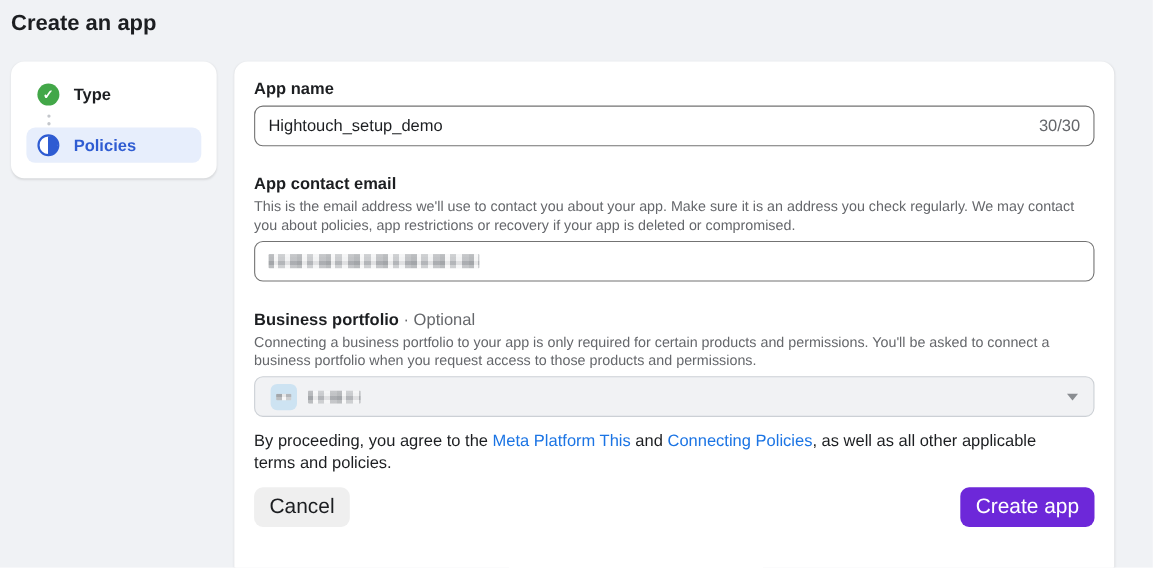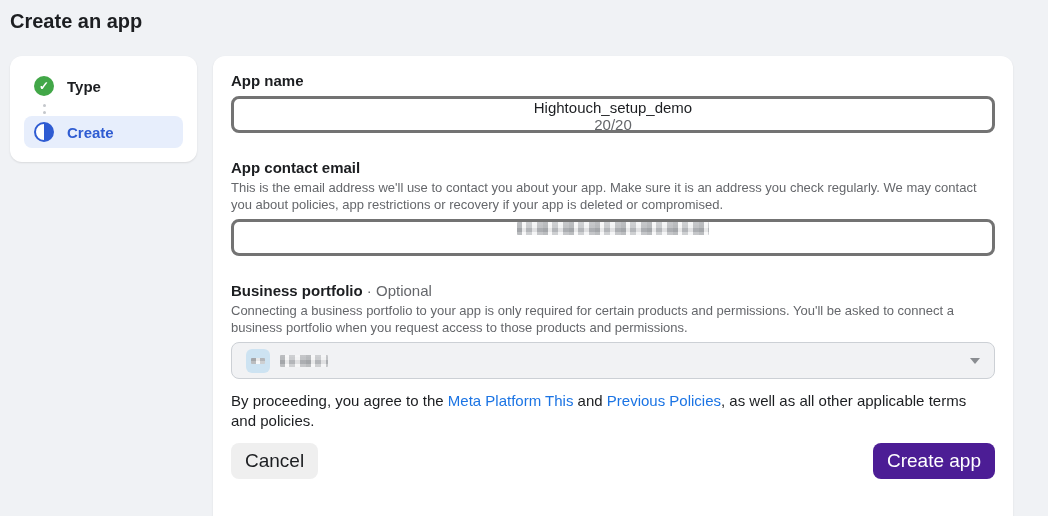--- a/index.html
+++ b/index.html
@@ -53,22 +53,22 @@
     position:absolute; left:213px; top:56px;
     width:800px; height:509px;
     padding:16px 18px 14px;
   }
   .field-label { font-size:15px; font-weight:700; line-height:18px; color:#1c1e21; }
   .optional-label { color:#65676b; font-weight:400; }
   .help { margin-top:2px; font-size:13px; line-height:17px; color:#65676b; }
   .section { margin-top:26px; }
   .text-input {
     margin-top:6px; height:37px; width:100%;
-    border:3px solid #737373; border-radius:8px; background:#fff;
-    display:flex; align-items:center; padding:0 12px;flex-direction:column;
+    border:1px solid #737373; border-radius:8px; background:#fff;
+    display:flex; align-items:center; padding:0 12px;
   }
   .input-value { font-size:15px; color:#1c1e21; flex:1; }
   .char-counter { font-size:15px; color:#65676b; }
   .pix {
     height:13px; border-radius:1px; background-color:#dfe0e2;
     background-image:
       repeating-linear-gradient(90deg, rgba(90,95,100,0.35) 0 5px, rgba(255,255,255,0.55) 5px 9px, rgba(120,124,130,0.28) 9px 15px, rgba(255,255,255,0.4) 15px 20px, rgba(100,104,110,0.3) 20px 26px),
       repeating-linear-gradient(0deg, rgba(255,255,255,0.5) 0 3px, rgba(110,114,120,0.18) 3px 7px, rgba(255,255,255,0.35) 7px 10px);
   }
   .pix-email { width:192px; }
@@ -94,49 +94,49 @@
   .terms a { color:#1b74e4; text-decoration:none; cursor:pointer; }
   .footer { margin-top:12px; display:flex; align-items:center; }
   .footer-right { margin-left:auto; display:flex; gap:16px; }
   .btn {
     height:36px; border:none; border-radius:8px;
     font-family:inherit; font-size:19px;
     display:inline-flex; align-items:center; justify-content:center;
     padding:0 14px; cursor:pointer; white-space:nowrap;
   }
   .btn-gray  { background:#efefef; color:#1c1e21; }
-  .btn-green { background:#4c1d95; color:#ffffff; }
+  .btn-green { background:#6d28d9; color:#ffffff; }
 </style>
 </head>
 <body>
 
 <div class="page-title">Create an app</div>
 
 <div class="card step-card">
   <div class="step-row">
     <span class="check-icon">✓</span>
     <span class="step-label">Type</span>
   </div>
   <div class="dots">
     <span class="dot"></span>
     <span class="dot"></span>
   </div>
   <div class="step-row current">
     <span class="half-icon"></span>
-    <span class="step-label">Create</span>
+    <span class="step-label">Policies</span>
   </div>
 </div>
 
 <div class="card main-card">
 
   <div>
     <div class="field-label">App name</div>
     <div class="text-input">
       <span class="input-value">Hightouch_setup_demo</span>
-      <span class="char-counter">20/20</span>
+      <span class="char-counter">30/30</span>
     </div>
   </div>
 
   <div class="section">
     <div class="field-label">App contact email</div>
     <div class="help">This is the email address we'll use to contact you about your app. Make sure it is an address you check regularly. We may contact you about policies, app restrictions or recovery if your app is deleted or compromised.</div>
     <div class="text-input">
       <span class="pix pix-email"></span>
     </div>
   </div>
@@ -149,21 +149,21 @@
     <div class="help">Connecting a business portfolio to your app is only required for certain products and permissions. You'll be asked to connect a business portfolio when you request access to those products and permissions.</div>
     <div class="dropdown">
       <span class="avatar">
         <span class="pix pix-mini"></span>
       </span>
       <span class="pix pix-name"></span>
       <span class="caret"></span>
     </div>
   </div>
 
-  <div class="terms"><span>By proceeding, you agree to the </span><a>Meta Platform This</a><span> and </span><a>Previous Policies</a><span>, as well as all other applicable terms and policies.</span></div>
+  <div class="terms"><span>By proceeding, you agree to the </span><a>Meta Platform This</a><span> and </span><a>Connecting Policies</a><span>, as well as all other applicable terms and policies.</span></div>
 
   <div class="footer">
     <button class="btn btn-gray">Cancel</button>
     <div class="footer-right">
       <button class="btn btn-green">Create app</button>
     </div>
   </div>
 
 </div>
 

